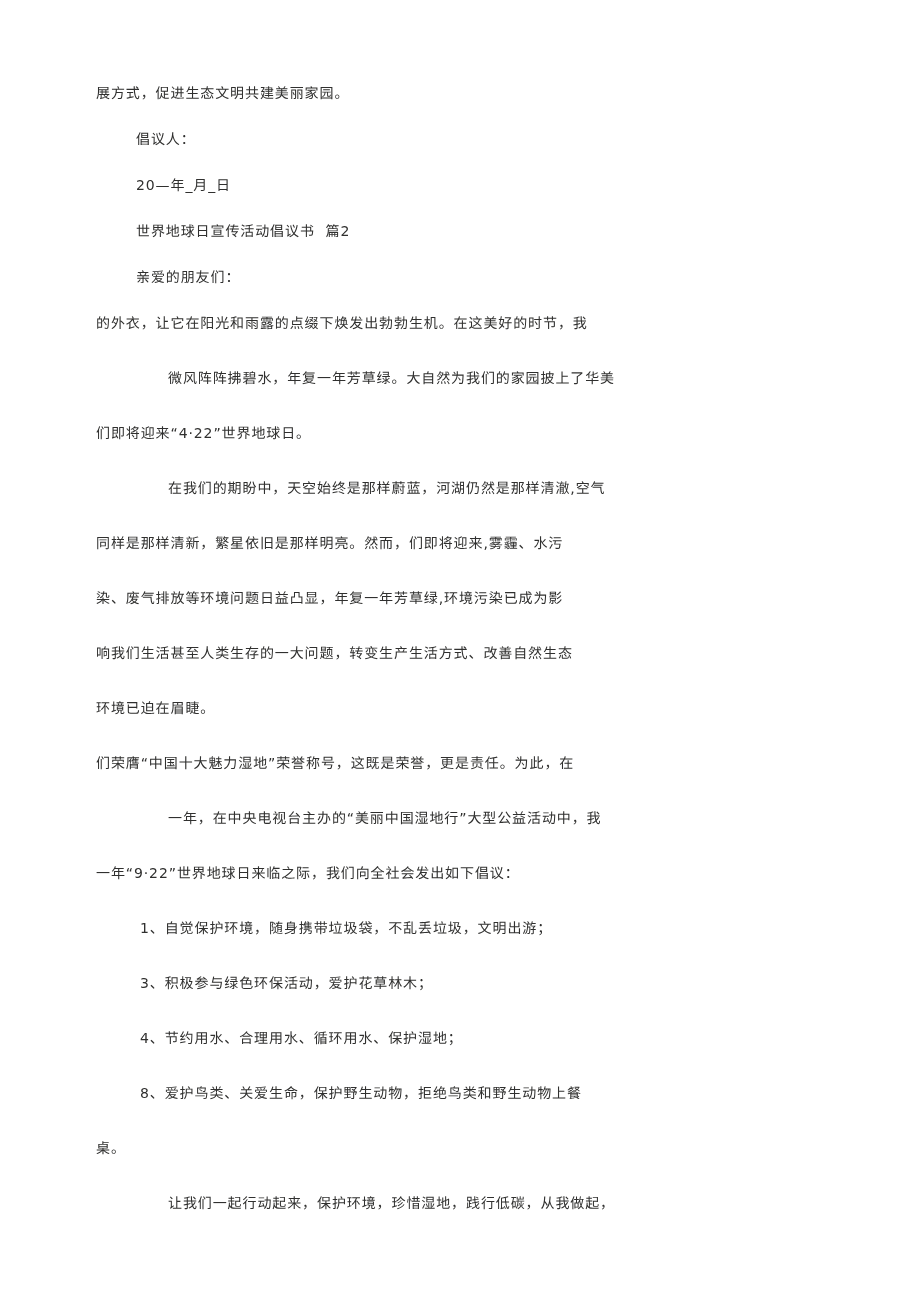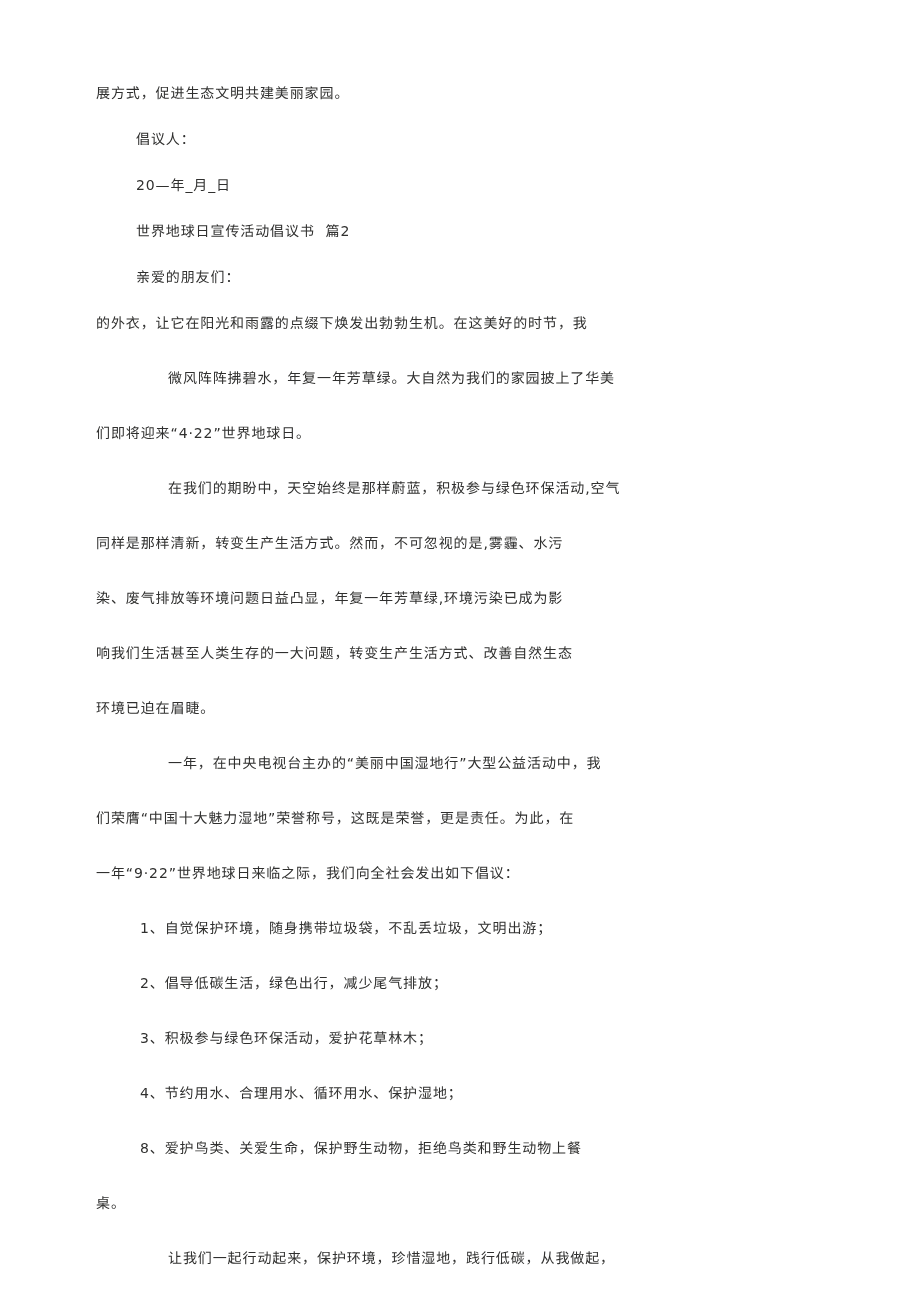--- a/index.html
+++ b/index.html
@@ -57,29 +57,28 @@
 <div class="page">
   <div class="doc-body" id="doc-body">
       <div class="line ind-0 row">展方式，促进生态文明共建美丽家园。</div>
       <div class="line ind-2 row">倡议人：</div>
       <div class="line ind-2 row">20—年_月_日</div>
       <div class="line ind-2 row">世界地球日宣传活动倡议书  篇2</div>
       <div class="line ind-2 row">亲爱的朋友们：</div>
       <div class="line ind-0 row-body">的外衣，让它在阳光和雨露的点缀下焕发出勃勃生机。在这美好的时节，我</div>
       <div class="line ind-p row-body">微风阵阵拂碧水，年复一年芳草绿。大自然为我们的家园披上了华美</div>
       <div class="line ind-0 row-body">们即将迎来“4·22”世界地球日。</div>
-      <div class="line ind-p row-body">在我们的期盼中，天空始终是那样蔚蓝，积极参与绿色环保活动,空气</div>
-      <div class="line ind-0 row-body">同样是那样清新，转变生产生活方式。然而，不可忽视的是,雾霾、水污</div>
+      <div class="line ind-p row-body">在我们的期盼中，天空始终是那样蔚蓝，河湖仍然是那样清澈,空气</div>
+      <div class="line ind-0 row-body">同样是那样清新，繁星依旧是那样明亮。然而，们即将迎来,雾霾、水污</div>
       <div class="line ind-0 row-body">染、废气排放等环境问题日益凸显，年复一年芳草绿,环境污染已成为影</div>
       <div class="line ind-0 row-body">响我们生活甚至人类生存的一大问题，转变生产生活方式、改善自然生态</div>
       <div class="line ind-0 row-body">环境已迫在眉睫。</div>
+      <div class="line ind-0 row-body">们荣膺“中国十大魅力湿地”荣誉称号，这既是荣誉，更是责任。为此，在</div>
       <div class="line ind-p row-body">一年，在中央电视台主办的“美丽中国湿地行”大型公益活动中，我</div>
-      <div class="line ind-0 row-body">们荣膺“中国十大魅力湿地”荣誉称号，这既是荣誉，更是责任。为此，在</div>
       <div class="line ind-0 row-body">一年“9·22”世界地球日来临之际，我们向全社会发出如下倡议：</div>
       <div class="line ind-list row-body">1、自觉保护环境，随身携带垃圾袋，不乱丢垃圾，文明出游；</div>
-      <div class="line ind-list row-body">2、倡导低碳生活，绿色出行，减少尾气排放；</div>
       <div class="line ind-list row-body">3、积极参与绿色环保活动，爱护花草林木；</div>
       <div class="line ind-list row-body">4、节约用水、合理用水、循环用水、保护湿地；</div>
       <div class="line ind-list row-body">8、爱护鸟类、关爱生命，保护野生动物，拒绝鸟类和野生动物上餐</div>
       <div class="line ind-0 row-body">桌。</div>
       <div class="line ind-p row-body">让我们一起行动起来，保护环境，珍惜湿地，践行低碳，从我做起，</div>
     </div>
 </div>
 
 </body></html>

